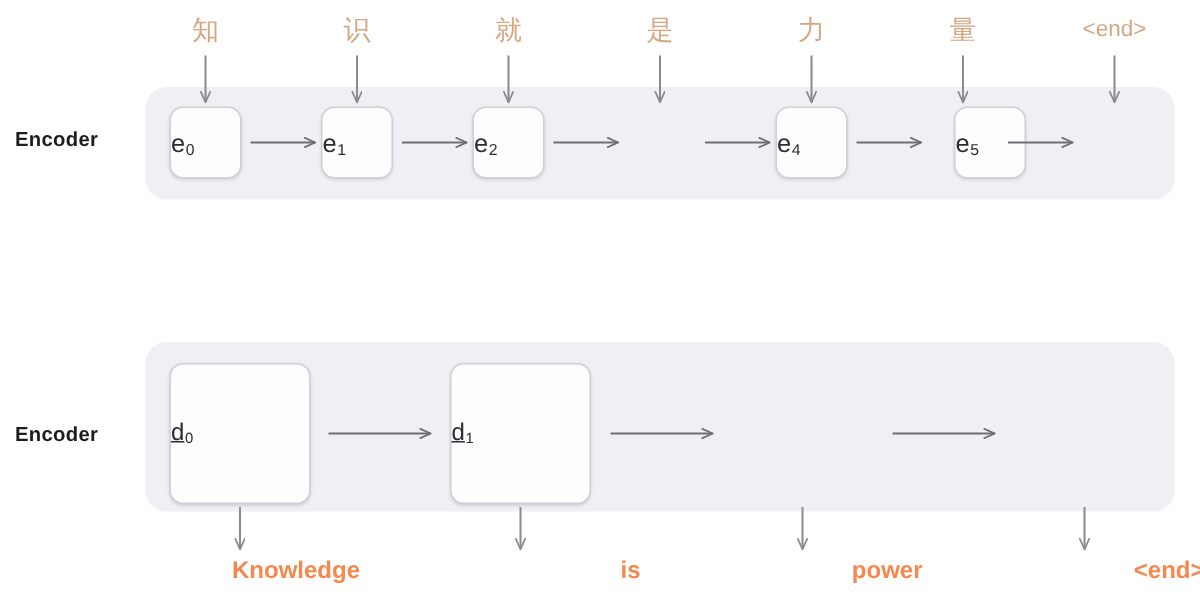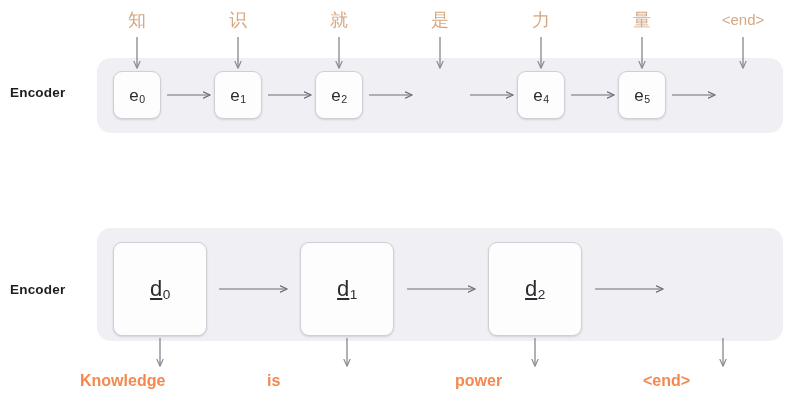--- a/index.html
+++ b/index.html
@@ -46,39 +46,38 @@
 
   
   .cell {
     position: absolute;
     background: #fdfdfe;
     border: 1px solid #cfcfd6;
     border-radius: 9px;
     box-shadow: 0 1px 2px rgba(90,90,110,.20);
     display: flex;
     align-items: center;
-    justify-content: center;
     box-sizing: border-box;
   }
   .cell-label {
     font-size: 17px;
     color: #2b2b30;
     line-height: 1;
     font-family: "Liberation Sans", "DejaVu Sans", sans-serif;
   }
   .cell-label sub {
     font-size: 0.62em;
     vertical-align: baseline;
     position: relative;
     top: 0.22em;
     left: .4px;
   }
   .enc-cell { width: 48px; height: 48px; top: 71px; }
   .dec-cell { width: 94px; height: 94px; top: 242px; }
-  .dec-cell .cell-label { font-size: 22px; text-decoration: underline; }
+  .dec-cell .cell-label { font-size: 16px; text-decoration: underline; }
 
   
   .src-token {
     position: absolute;
     top: 9px;
     width: 90px;
     margin-left: -45px;
     text-align: center;
     font-size: 18px;
     color: #d5a781;
@@ -90,21 +89,21 @@
     top: 11px;
     font-weight: normal;
   }
 
   
   .out-token {
     position: absolute;
     top: 371px;
     width: 160px;
     margin-left: -80px;
-    text-align: left;
+    text-align: right;
     font-size: 16px;
     font-weight: bold;
     color: #f5884e;
     white-space: nowrap;
     line-height: 1.2;
   }
 
   
   #arrow-layer {
     position: absolute;
@@ -137,32 +136,29 @@
   </div>
   <div class="cell enc-cell" style="left:214px">
     <span class="cell-label"><span>e</span><sub>1</sub></span>
   </div>
   <div class="cell enc-cell" style="left:315px">
     <span class="cell-label"><span>e</span><sub>2</sub></span>
   </div>
   <div class="cell enc-cell" style="left:517px">
     <span class="cell-label"><span>e</span><sub>4</sub></span>
   </div>
-  <div class="cell enc-cell" style="left:618px">
+  <div class="cell enc-cell" style="left:636px">
     <span class="cell-label"><span>e</span><sub>5</sub></span>
   </div>
 
   <div class="cell dec-cell" style="left:113px">
     <span class="cell-label"><span>d</span><sub>0</sub></span>
   </div>
   <div class="cell dec-cell" style="left:300px">
     <span class="cell-label"><span>d</span><sub>1</sub></span>
-  </div>
-  <div class="cell dec-cell" style="left:488px">
-    <span class="cell-label"><span>d</span><sub>2</sub></span>
   </div>
 
   <div class="out-token" style="left:160px"><span>Knowledge</span></div>
   <div class="out-token" style="left:535px"><span>power</span></div>
   <div class="out-token" style="left:347px"><span>is</span></div>
   <div class="out-token" style="left:723px"><span>&lt;end&gt;</span></div>
 
   <svg id="arrow-layer" viewBox="0 0 800 407">
     <defs>
       <marker id="ah" markerWidth="9" markerHeight="9" refX="7.4" refY="3.6" orient="auto" markerUnits="userSpaceOnUse">

